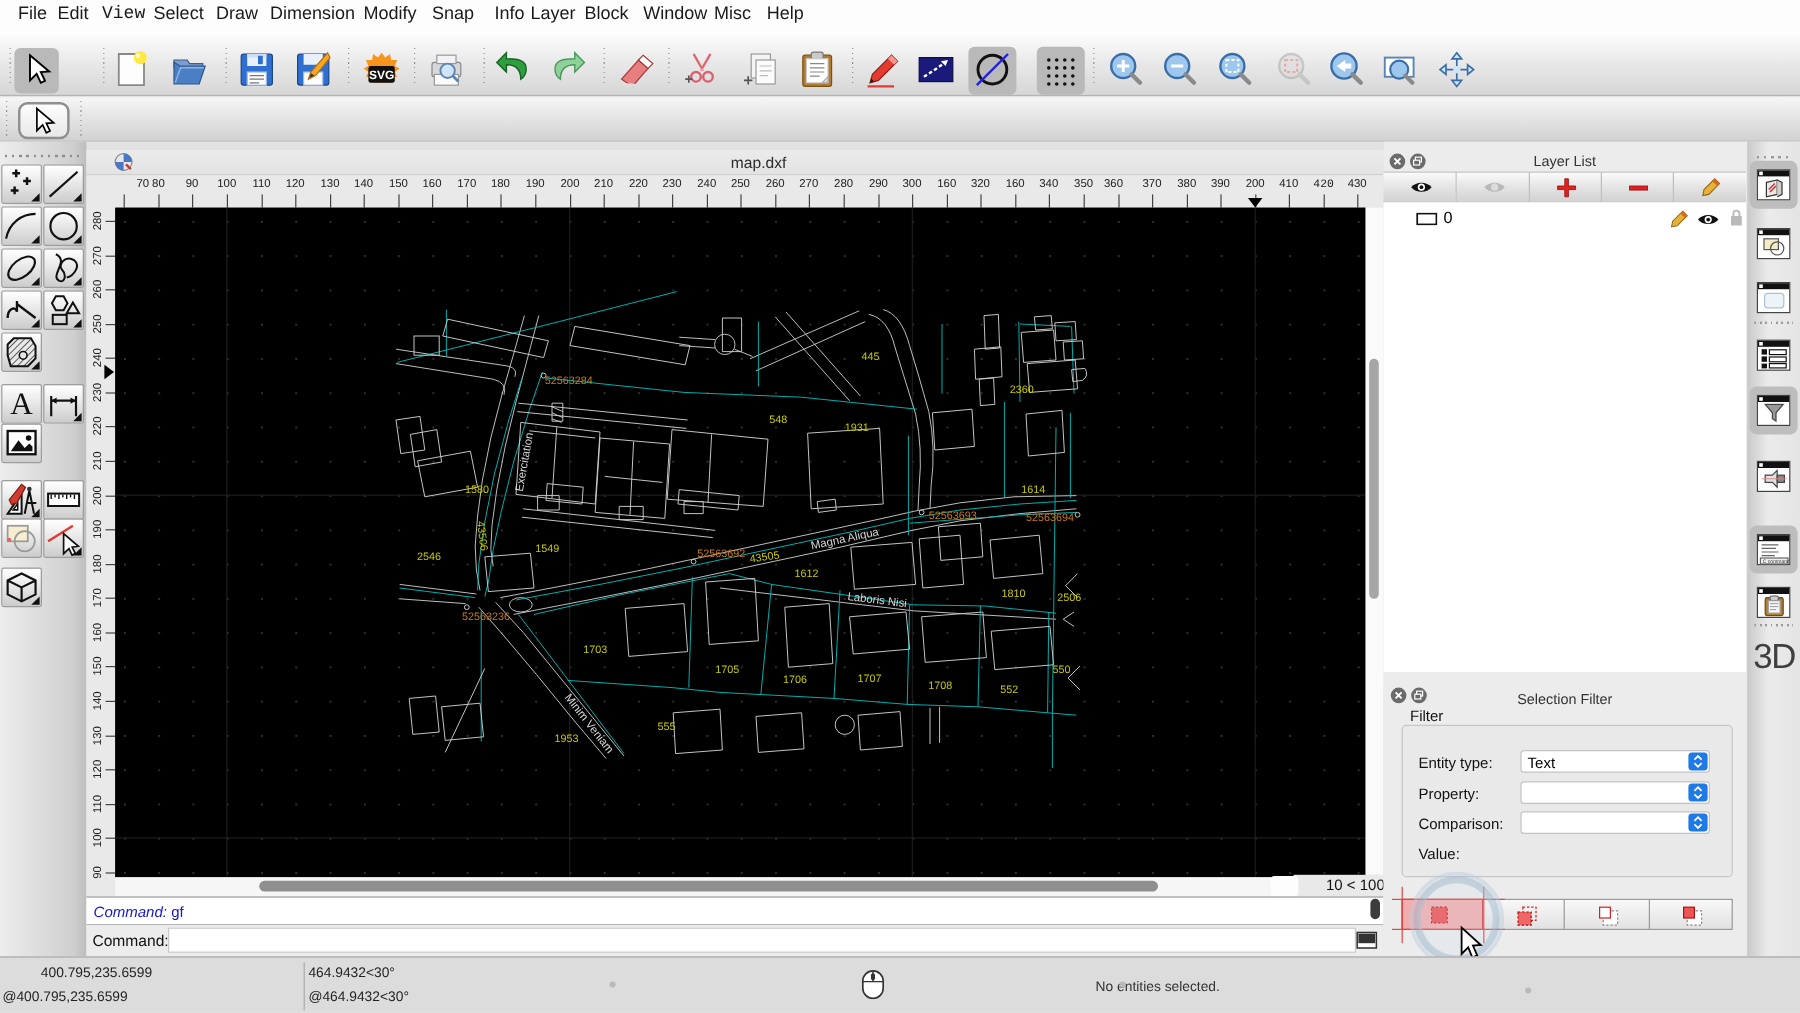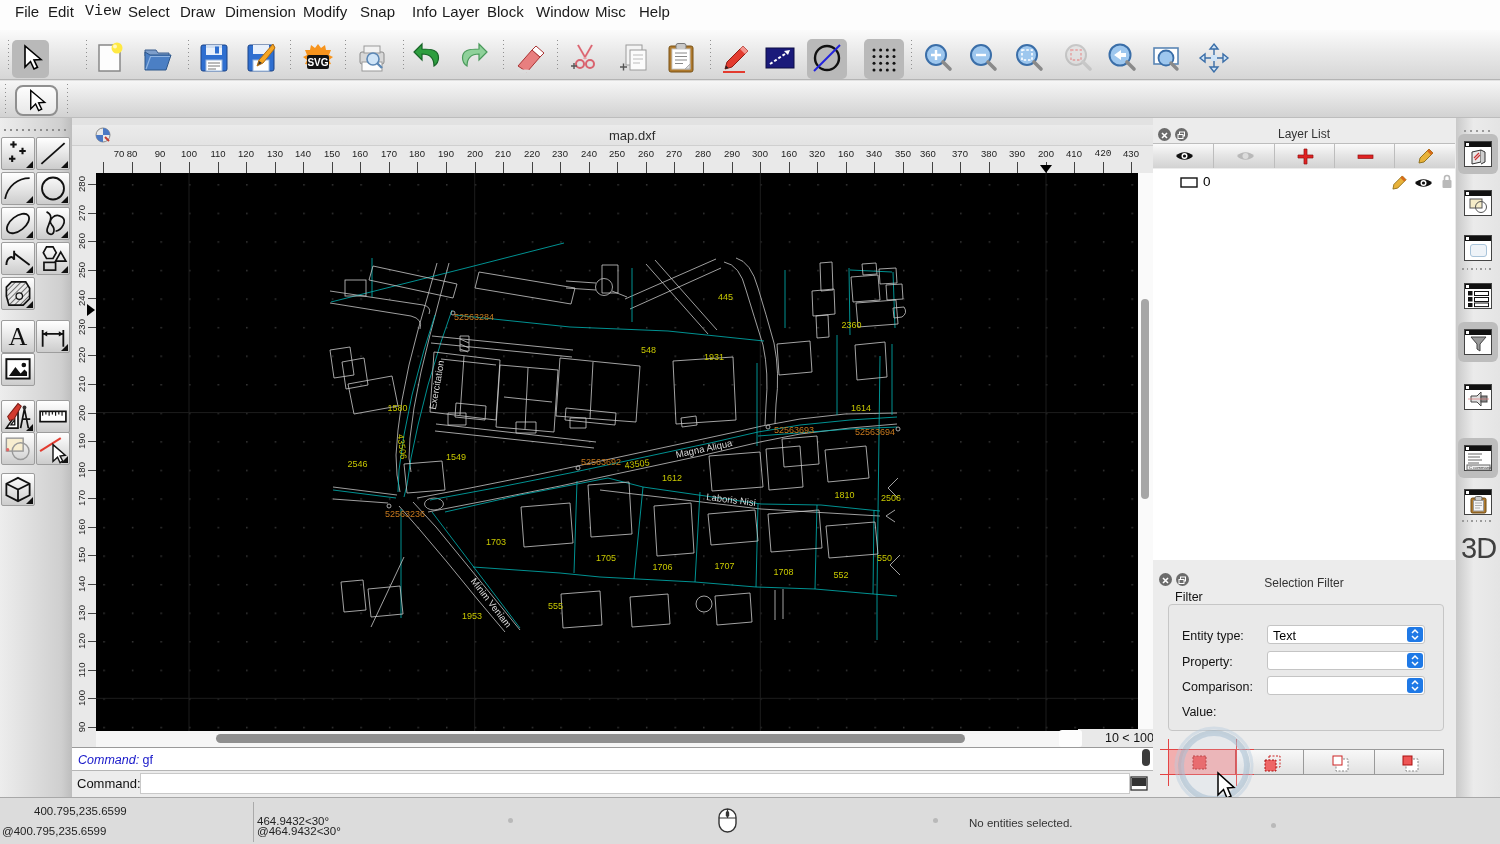--- a/index.html
+++ b/index.html
@@ -923,23 +923,23 @@
         <path d="M5,7 h7 M5,9.5 h7 M5,12 h5" stroke="#999" stroke-width="0.8"></path>
       </svg>
     </div>
   <div class="abs" style="left:6px; top:402px; width:32px; height:2px; background-image:repeating-linear-gradient(to right,#9a9a9a 0 1.5px, transparent 1.5px 4.5px);"></div>
   <div class="abs" style="left:5px; top:414px; font-size:29px; color:#3f3f3f; letter-spacing:-1px;">3D</div>
 </div>
 
 <div id="statusbar">
   <span class="s" style="left:2px; top:7px;margin-left:32px;">400.795,235.6599</span>
   <span class="s" style="left:2px; top:27px;">@400.795,235.6599</span>
-  <span class="s" style="left:257px; top:7px;margin-top:10px;">464.9432&lt;30°</span>
+  <span class="s" style="left:257px; top:7px;">464.9432&lt;30°</span>
   <span class="s" style="left:257px; top:27px;">@464.9432&lt;30°</span>
-  <span class="s" style="left:969px; top:19px; color:#333;">No entities selected.</span>
+  <span class="s" style="left:913px; top:19px; color:#333;">No entities selected.</span>
   <div class="s" style="left:508px; top:20px; width:5px; height:5px; border-radius:50%; background:#b9b9b9;"></div>
   <div class="s" style="left:933px; top:20px; width:5px; height:5px; border-radius:50%; background:#b9b9b9;"></div>
   <div class="s" style="left:1271px; top:25px; width:5px; height:5px; border-radius:50%; background:#b9b9b9;"></div>
   <div class="s" style="left:253px; top:4px; width:1px; height:40px; background:#aaa;"></div>
   <svg class="s" style="left:718px; top:10px;" width="19" height="25" viewBox="0 0 19 25">
     <rect x="1" y="1" width="17" height="23" rx="8.5" fill="#fff" stroke="#333" stroke-width="1.4"></rect>
     <path d="M9.5,1 V10 M1,10 H18" stroke="#333" stroke-width="1.2" fill="none"></path>
     <rect x="7.8" y="3" width="3.4" height="6" rx="1.7" fill="#333"></rect>
   </svg>
 </div>

